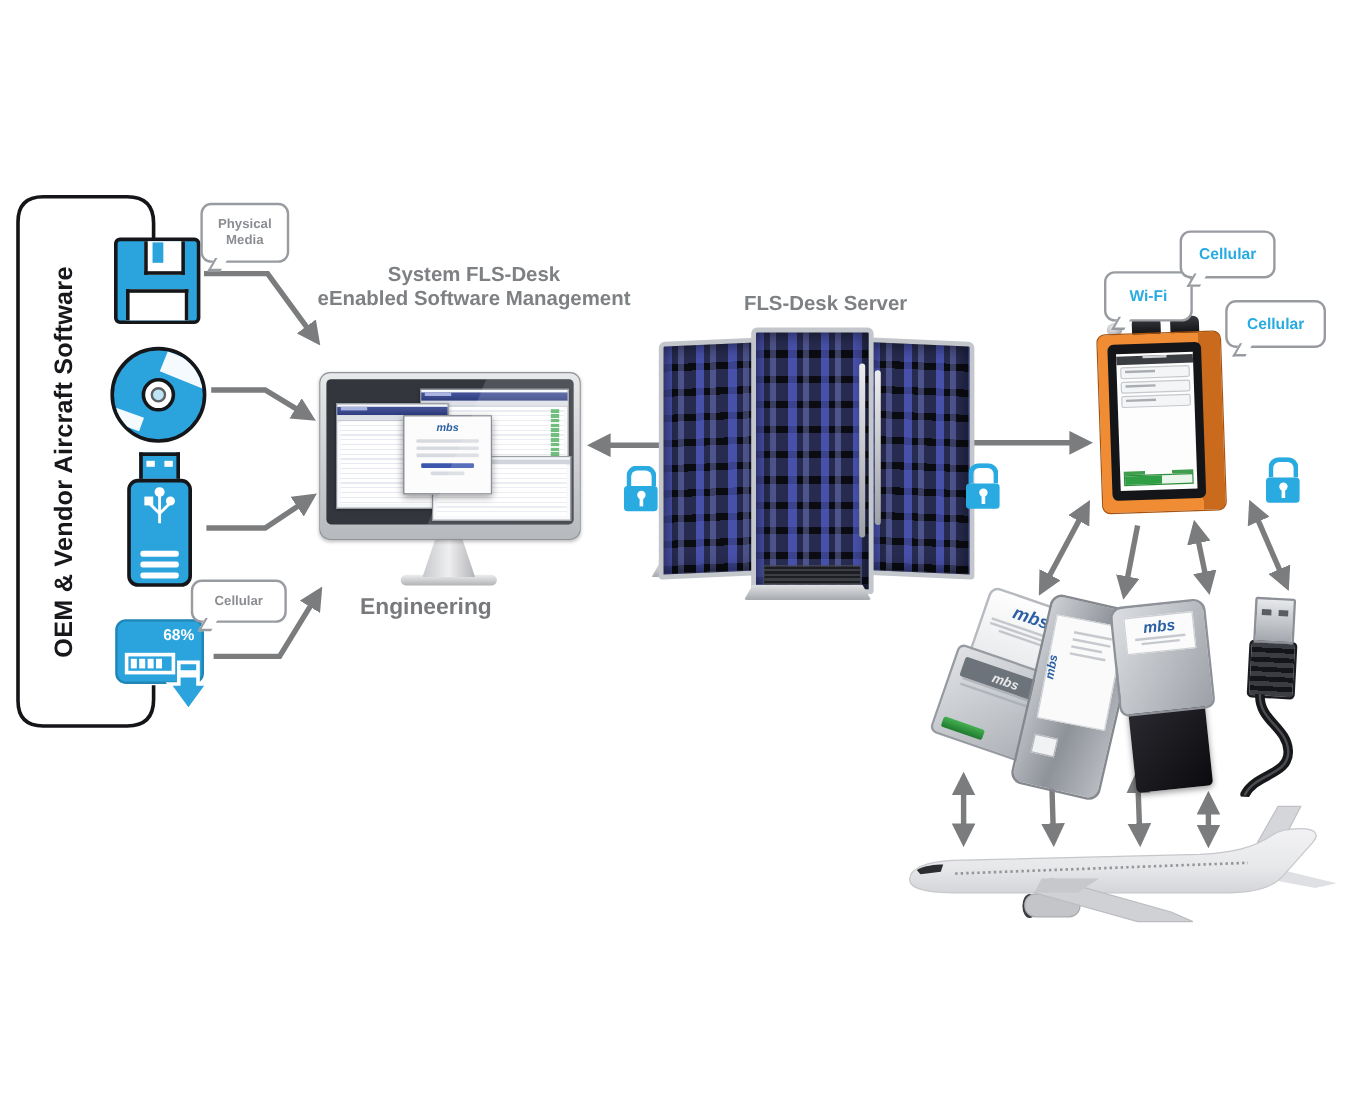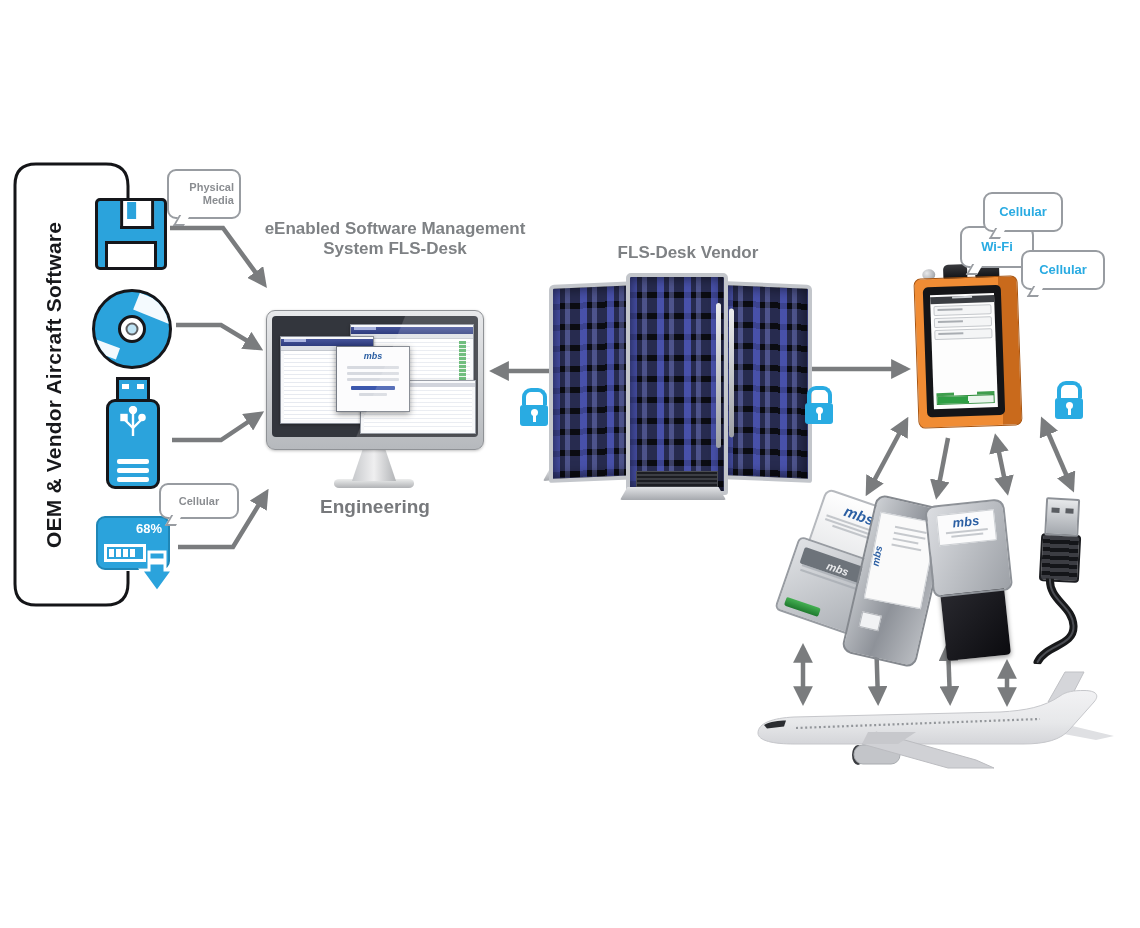--- a/index.html
+++ b/index.html
@@ -2,28 +2,28 @@
 <html><head>
 <meta charset="utf-8">
 <style>
   html,body{margin:0;padding:0;background:#fff;}
   #canvas{position:relative;width:1140px;height:928px;background:#fff;overflow:hidden;
           font-family:"Liberation Sans", sans-serif;}
   .abs{position:absolute;}
 
   
   .gray-title{color:#7e8184;font-weight:bold;font-size:17px;line-height:1.18;text-align:center;}
-  .gray-title-lg{color:#77797c;font-weight:bold;font-size:19px;text-align:center;}
+  .gray-title-lg{color:#77797c;font-weight:bold;font-size:19px;text-align:left;}
   .oem-label{position:absolute;left:-124px;top:371px;width:360px;height:28px;
              transform:rotate(-90deg);text-align:center;
              font-size:21px;font-weight:bold;color:#17181b;letter-spacing:.2px;}
 
   
   .bubble{position:absolute;background:#fff;border:2px solid #989ca1;border-radius:9px;
-          display:flex;align-items:center;justify-content:center;text-align:right;
+          display:flex;align-items:center;justify-content:center;text-align:center;
           font-size:11px;color:#8a8d91;font-weight:bold;line-height:1.15;padding:2px 5px;z-index:6;}
   .bubble::after{content:"";position:absolute;bottom:-9px;left:7px;width:9px;height:9px;
           background:#fff;border-left:2px solid #989ca1;border-bottom:2px solid #989ca1;
           transform:skewX(-30deg);}
   .bubble.blue{color:#29abe2;font-size:13px;}
 
   
   .floppy{left:95px;top:198px;width:66px;height:66px;background:#2ba3dc;
           border:3px solid #15161a;border-radius:5px;}
   .floppy-shutter{position:absolute;top:0;left:50%;transform:translateX(-32%);width:28px;height:25px;
@@ -249,22 +249,22 @@
         <i></i>
         <i></i>
         <i></i>
       </div>
     <svg class="abs" style="right:-10px;bottom:-34px;" width="42" height="52">
       <path d="M13,2 H29 V10 H13 Z M13,13 H29 V20 H37 L21,42 L5,20 H13 Z" fill="#2ba3dc" stroke="#fff" stroke-width="3"></path>
     </svg>
   </div>
 
   <div class="abs gray-title" style="left:245px;top:219px;width:300px;">
+    <div>System FLS-Desk</div>
     <div>eEnabled Software Management</div>
-    <div>System FLS-Desk</div>
   </div>
 
   <div class="abs mon">
     <div class="mon-screen">
       <div class="win" style="left:78px;top:8px;width:122px;height:72px;">
         <div class="win-tb"></div>
         <div class="win-menu"></div>
         <div class="win-rows"></div>
         <div class="win-green"></div>
       </div>
@@ -294,21 +294,21 @@
   <div class="abs gray-title-lg" style="left:300px;top:496px;width:150px;">Engineering</div>
 
   <div class="abs lock" style="left:519px;top:388px;">
     <div class="lock-shackle"></div>
     <div class="lock-body">
         <div class="lock-hole"></div>
         <div class="lock-slot"></div>
       </div>
   </div>
 
-  <div class="abs gray-title" style="left:588px;top:243px;width:200px;">FLS-Desk Vendor</div>
+  <div class="abs gray-title" style="left:588px;top:243px;width:200px;">FLS-Desk Server</div>
 
   <div class="rack" style="left:549px;top:283px;width:82px;height:190px;transform:skewY(-2.5deg);">
     <div class="rack-handle" style="right:3px;"></div>
   </div>
   <div class="rack-base abs" style="left:543px;top:467px;width:96px;height:12px;transform:skewY(-2.5deg);"></div>
 
   <div class="rack" style="left:722px;top:283px;width:82px;height:190px;transform:skewY(2.5deg);">
     <div class="rack-handle" style="left:3px;"></div>
   </div>
   <div class="rack-base abs" style="left:716px;top:467px;width:96px;height:12px;transform:skewY(2.5deg);"></div>
@@ -320,21 +320,21 @@
   <div class="rack-base abs" style="left:620px;top:487px;width:106px;height:13px;z-index:5;"></div>
 
   <div class="abs lock" style="left:804px;top:386px;">
     <div class="lock-shackle"></div>
     <div class="lock-body">
         <div class="lock-hole"></div>
         <div class="lock-slot"></div>
       </div>
   </div>
 
-  <div class="bubble blue" style="left:960px;top:226px;width:60px;height:34px;">
+  <div class="bubble blue" style="left:920px;top:226px;width:60px;height:34px;">
     <span>Wi-Fi</span>
   </div>
   <div class="bubble blue" style="left:983px;top:192px;width:66px;height:32px;">
     <span>Cellular</span>
   </div>
   <div class="bubble blue" style="left:1021px;top:250px;width:70px;height:32px;">
     <span>Cellular</span>
   </div>
 
   <div class="abs pad">

